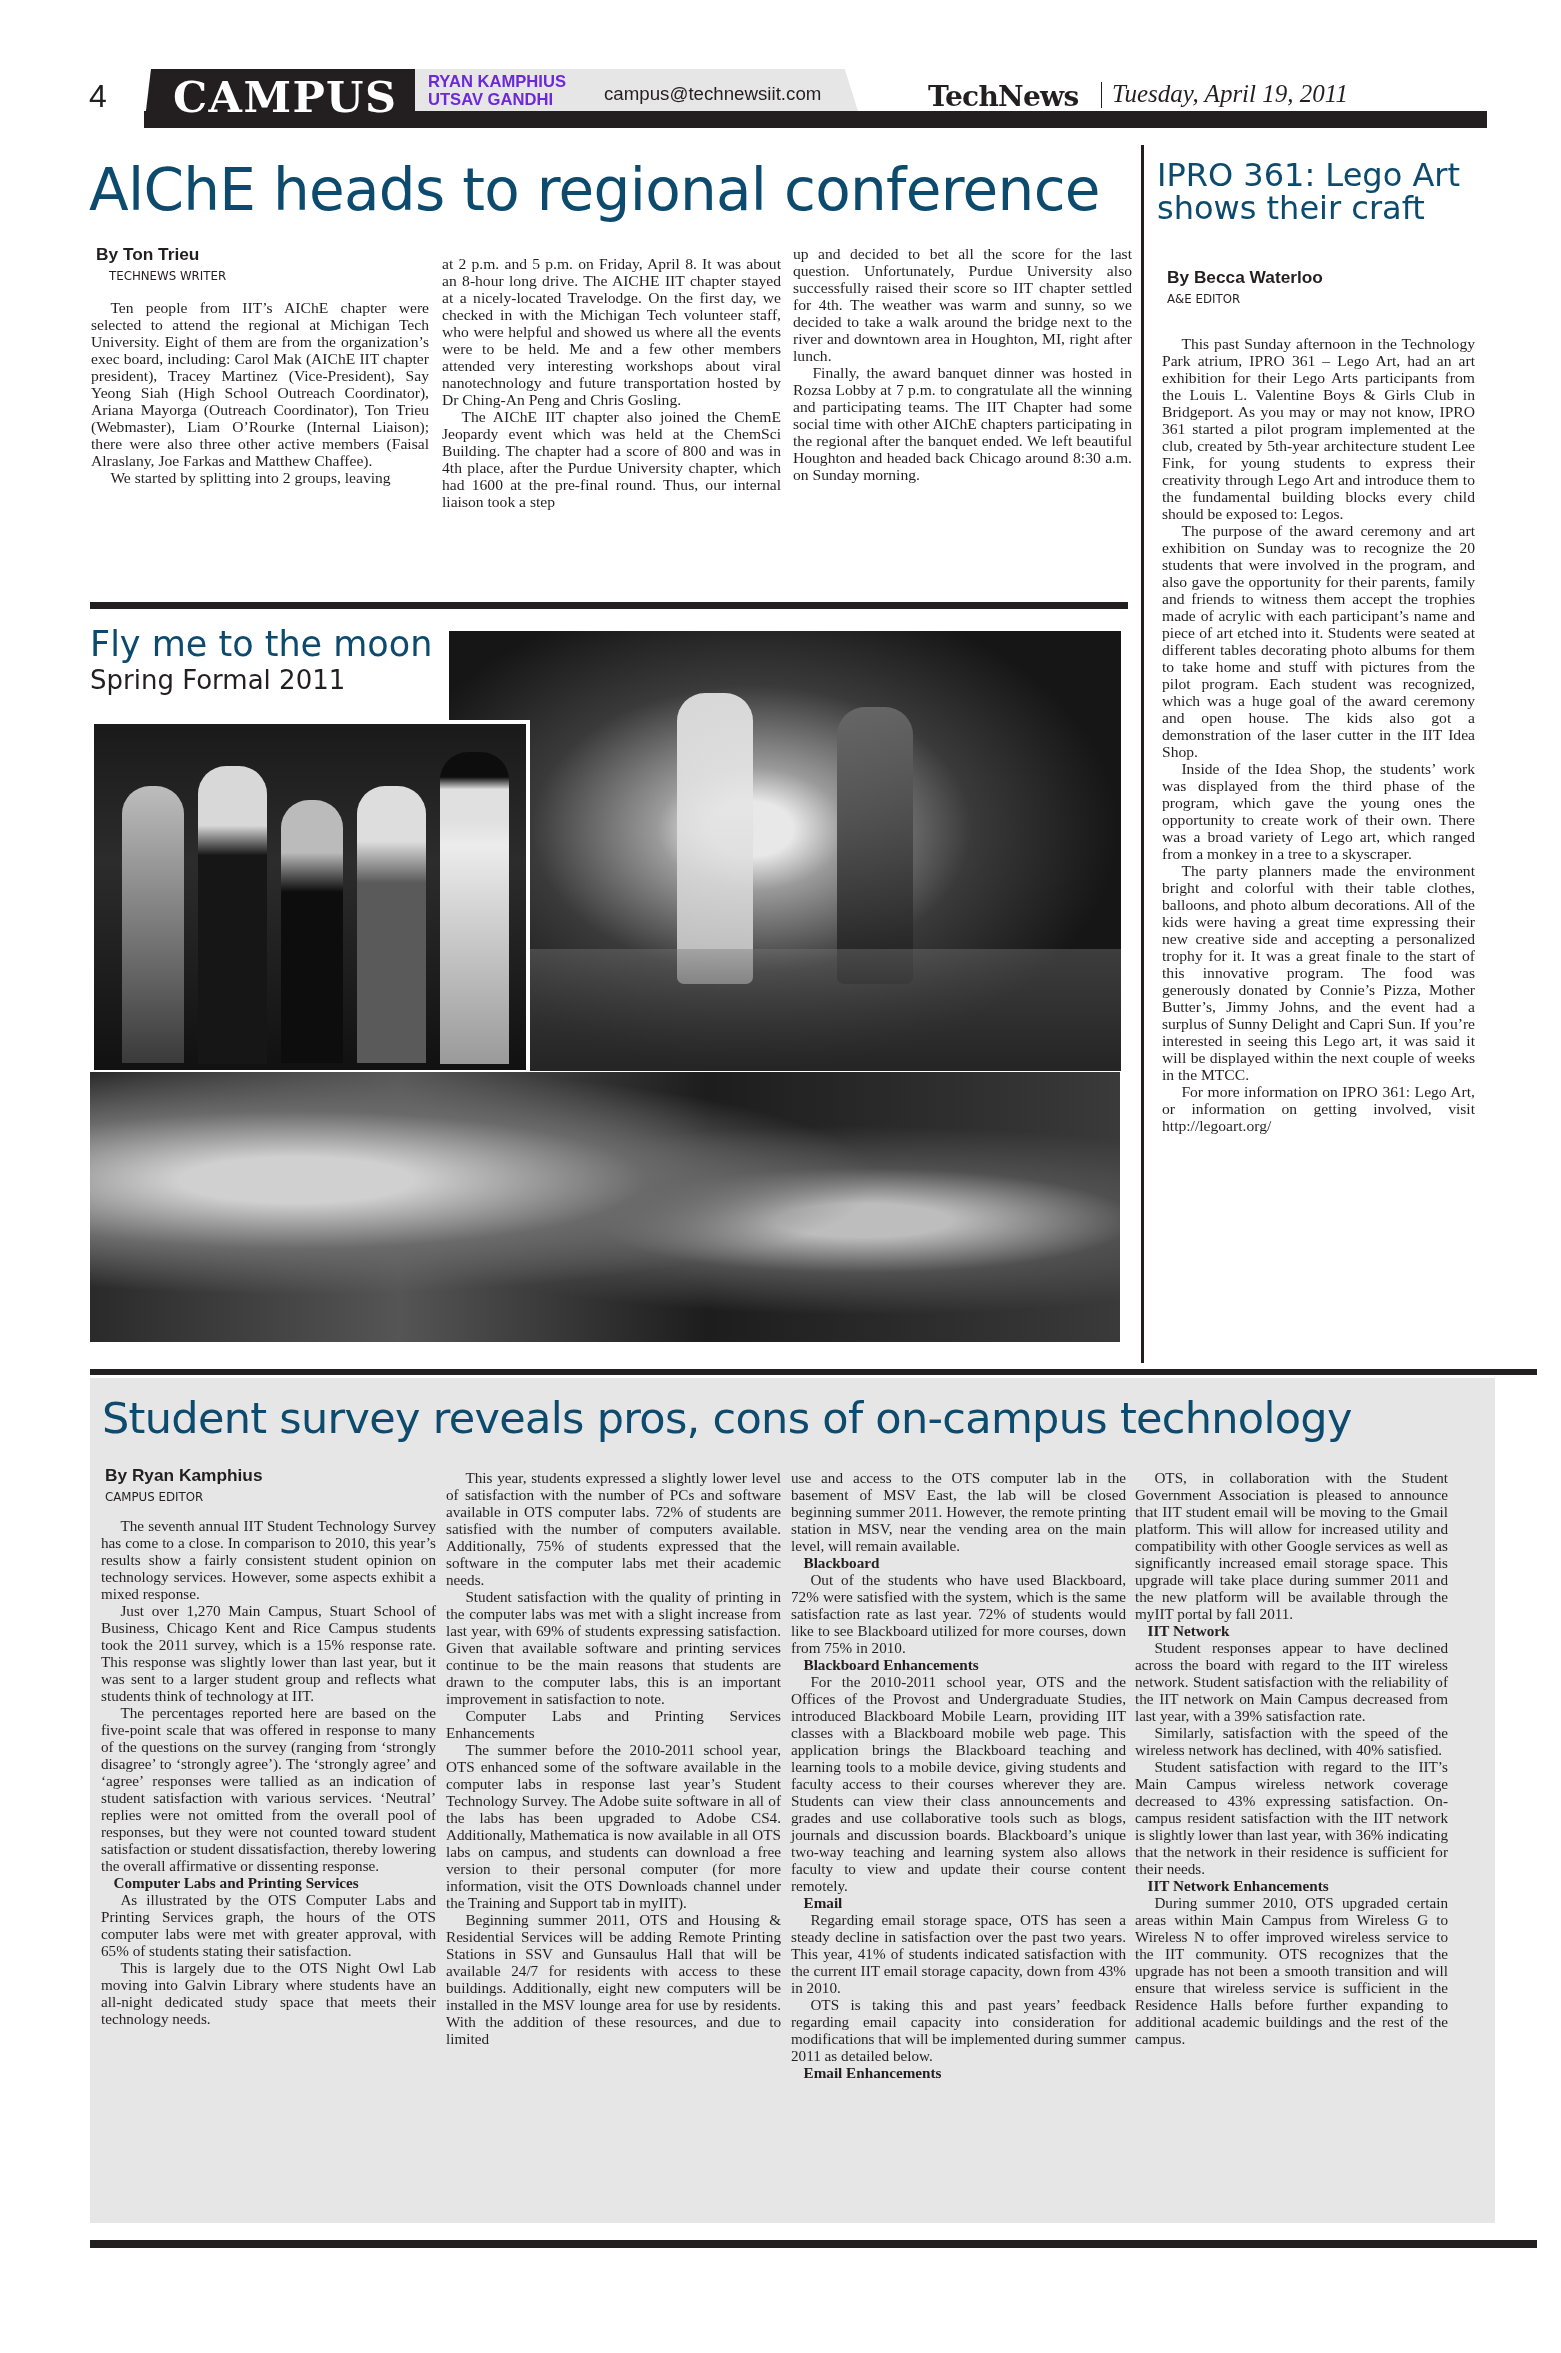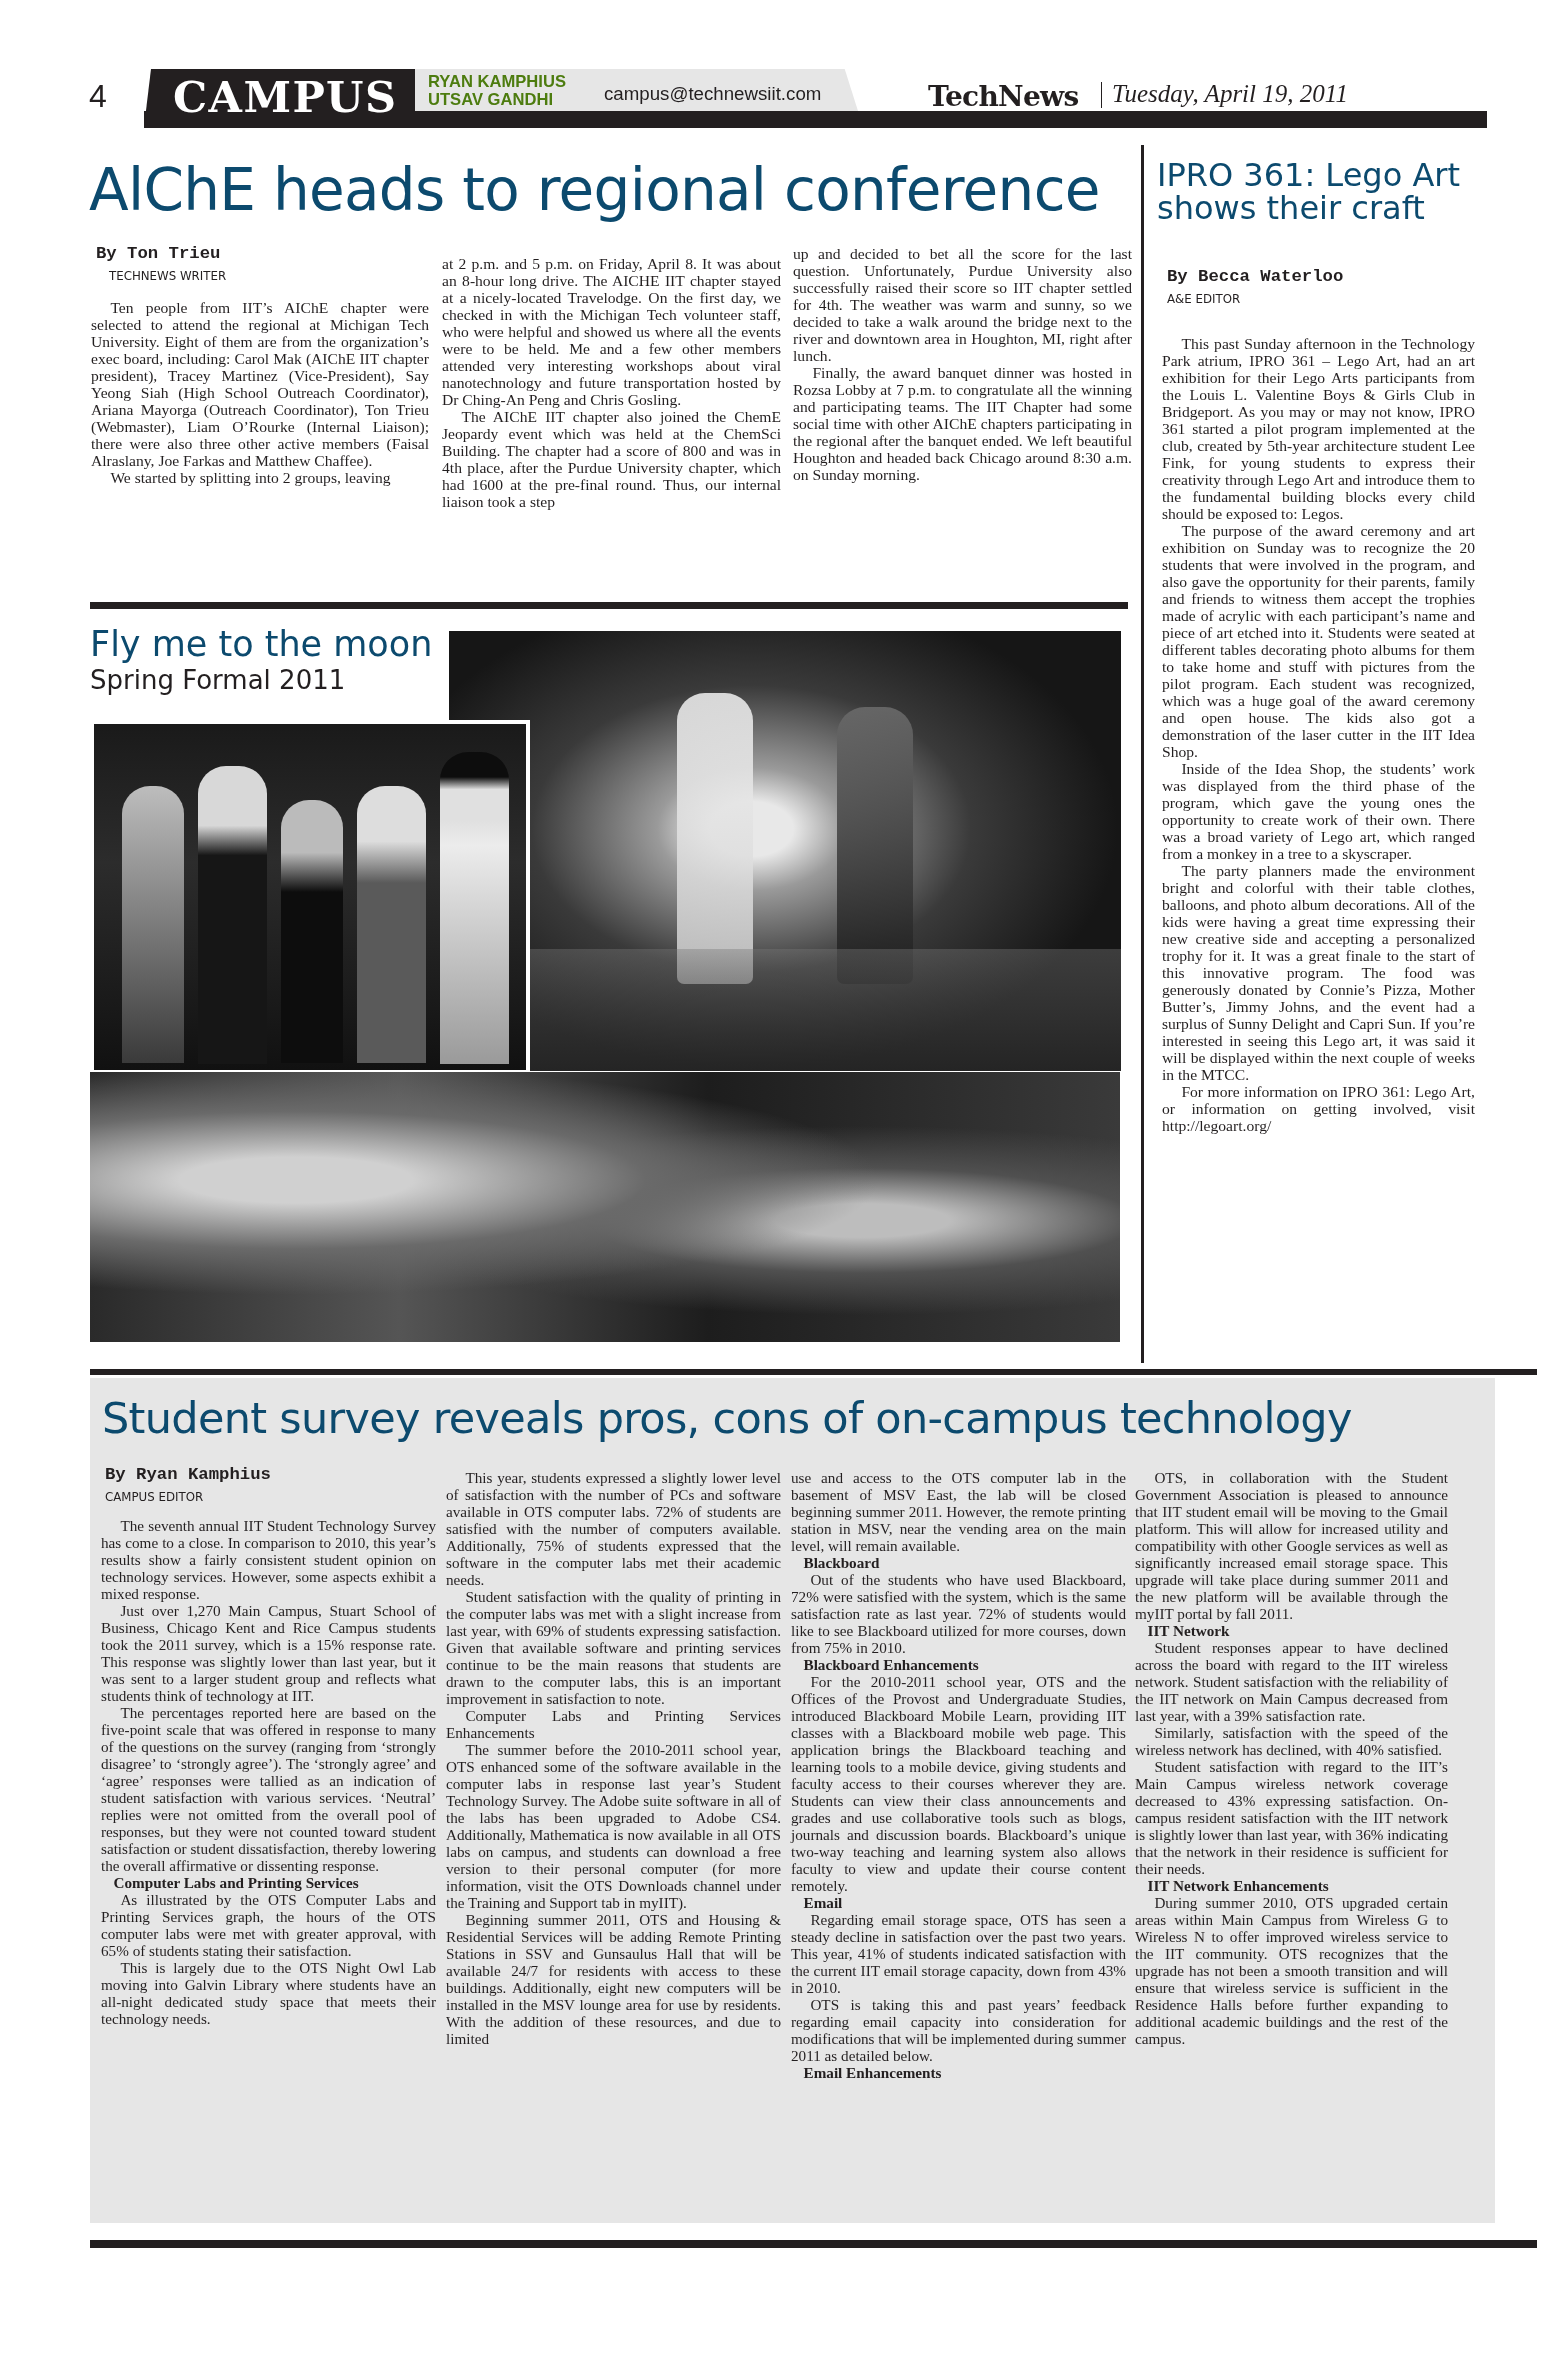--- a/index.html
+++ b/index.html
@@ -3,30 +3,30 @@
 <meta charset="utf-8">
 <style>
   html, body { margin:0; padding:0; background:#ffffff; }
   body { width:1561px; height:2354px; position:relative; overflow:hidden; color:#231f20; font-family:"DejaVu Serif", serif; }
   .abs { position:absolute; }
   
   .page-num { left:89px; top:78px; font-family:"Liberation Sans", sans-serif; font-size:32px; }
   .section-tab { left:144px; top:69px; width:277px; height:58px; background:#231f20; clip-path:polygon(7px 0,100% 0,100% 100%,0 100%); }
   .section-name { left:173px; top:72px; font-family:"DejaVu Serif", serif; font-weight:bold; font-size:43px; color:#fff; letter-spacing:1.4px; }
   .editor-band { left:415px; top:69px; width:443px; height:42px; background:#e6e6e6; clip-path:polygon(0 0,97% 0,100% 100%,0 100%); }
-  .editors { left:428px; top:73px; font-family:"Liberation Sans", sans-serif; font-weight:bold; font-size:16.6px; line-height:18px; color:#4d7c0f; }
+  .editors { left:428px; top:73px; font-family:"Liberation Sans", sans-serif; font-weight:bold; font-size:16.6px; line-height:18px; color:#6d28d9; }
   .email { left:604px; top:83px; font-family:"Liberation Sans", sans-serif; font-size:18.7px; color:#231f20; }
   .header-rule { left:144px; top:111px; width:1343px; height:16.6px; background:#231f20; }
   .brand { left:928px; top:80px; font-family:"DejaVu Serif", serif; font-weight:bold; font-size:28px; letter-spacing:-0.7px; }
   .brand-sep { left:1101px; top:82px; width:1.4px; height:26px; background:#231f20; }
   .issue-date { left:1112px; top:80px; font-family:"Liberation Serif", serif; font-style:italic; font-size:25px; }
 
   .headline { font-family:"DejaVu Sans", sans-serif; color:#0c4a6e; }
   .h-aiche { left:89px; top:156px; font-size:58px; letter-spacing:-0.7px; }
-  .byline { font-family:Liberation Mono, monospace; font-weight:bold; font-size:17.3px; }
+  .byline { font-family:Liberation Sans, sans-serif; font-weight:bold; font-size:17.3px; }
   .role { font-family:"DejaVu Sans", sans-serif; font-size:11.8px; text-transform:uppercase; }
   .col { font-family:"Liberation Serif", serif; font-size:15.6px; line-height:17px; text-align:justify; hyphens:auto; }
   .col p { margin:0; text-indent:19.4px; }
   .col p.sub { font-weight:bold; text-indent:12.5px; }
   .vrule { left:1141px; top:145px; width:2.8px; height:1218px; background:#231f20; }
   .h-ipro { left:1157px; top:159px; font-size:32px; line-height:33px; }
   .rule-mid { left:90px; top:602px; width:1038px; height:7px; background:#231f20; }
   .h-fly { left:90px; top:624px; font-size:35px; }
   .sub-fly { left:90px; top:665px; font-size:26px; font-family:"DejaVu Sans", sans-serif; }
   .photo { background:#333; overflow:hidden; }

